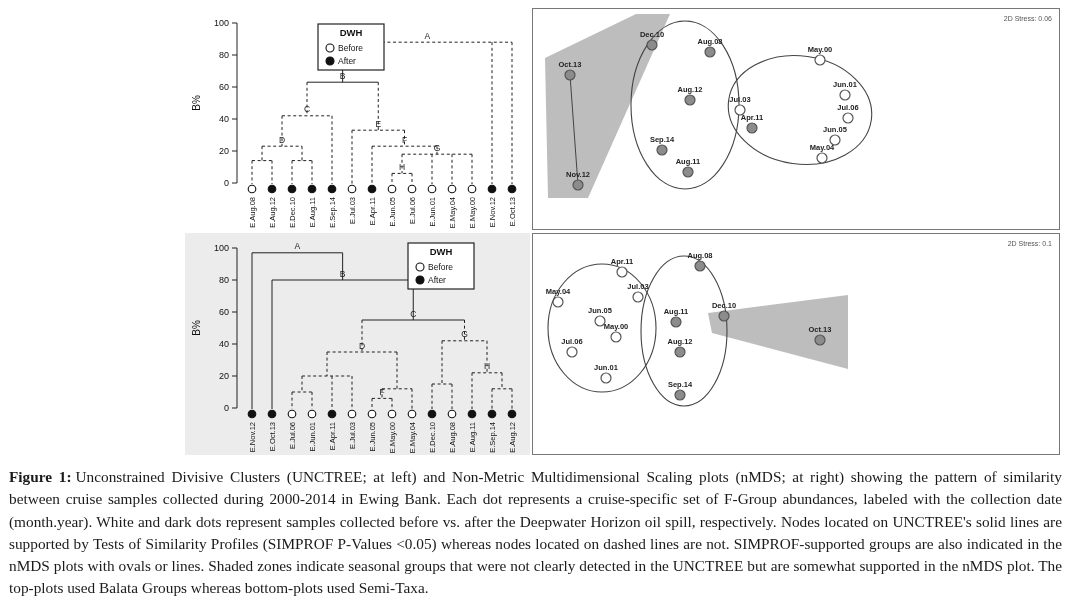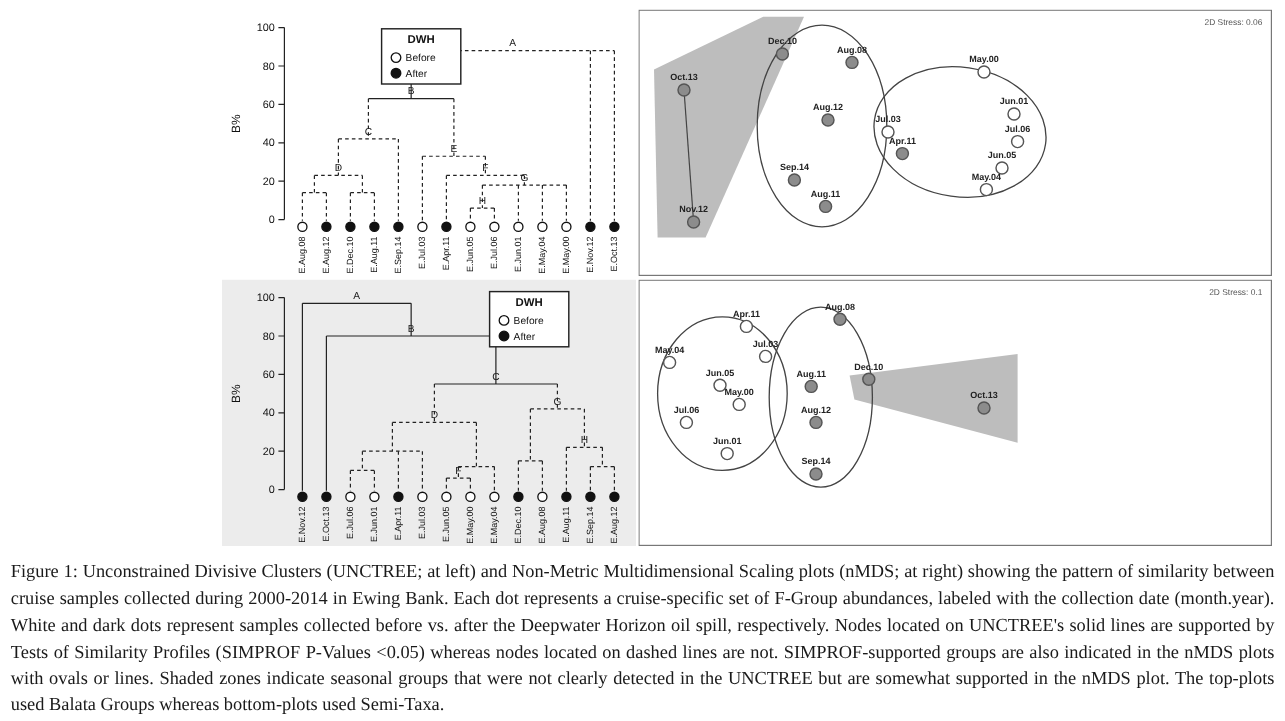--- a/index.html
+++ b/index.html
@@ -7,21 +7,21 @@
         font-family:"Liberation Sans",sans-serif;}
   .figure{position:relative;width:1071px;height:462px;}
   .figure svg{position:absolute;background:transparent;}
   #chart0{left:185px;top:8px;}
   #chart1{left:532px;top:8px;}
   #chart2{left:185px;top:233px;}
   #chart3{left:532px;top:233px;}
   svg text{font-family:"Liberation Sans",sans-serif;}
   .caption{padding:4px 9px 0 9px;font-family:"Liberation Serif",serif;
            font-size:15.3px;line-height:22.3px;color:#1a1a1a;text-align:justify;}
-  .cap-label{font-weight:normal;margin-right:4px;}
+  .cap-label{font-weight:bold;margin-right:4px;}
 </style>
 </head>
 <body>
 
 <div class="page">
   <div class="figure">
     <svg id="chart0" width="345" height="228">
         <line x1="52" y1="15" x2="52" y2="175" stroke="#222222" stroke-width="1"></line>
         <line x1="47" y1="175" x2="52" y2="175" stroke="#222222" stroke-width="1"></line>
         <text x="44" y="178" text-anchor="end" font-size="9" fill="#111">0</text>

